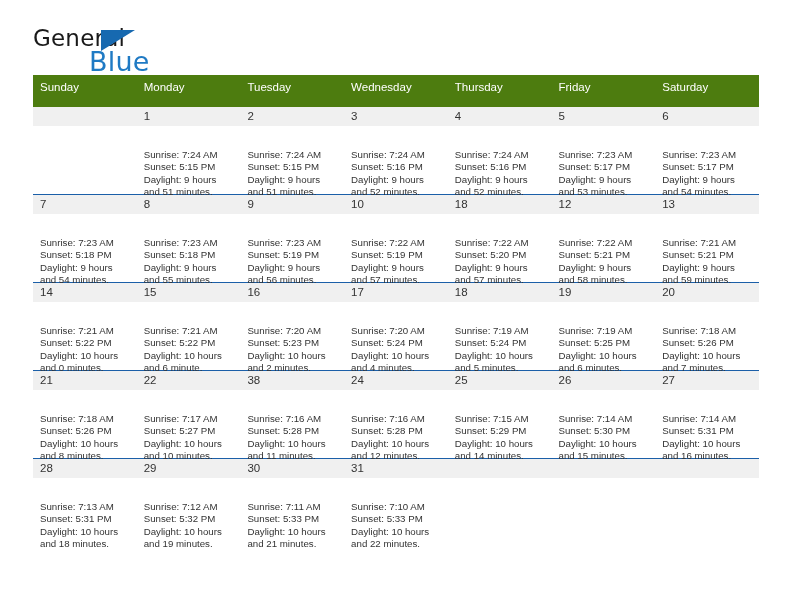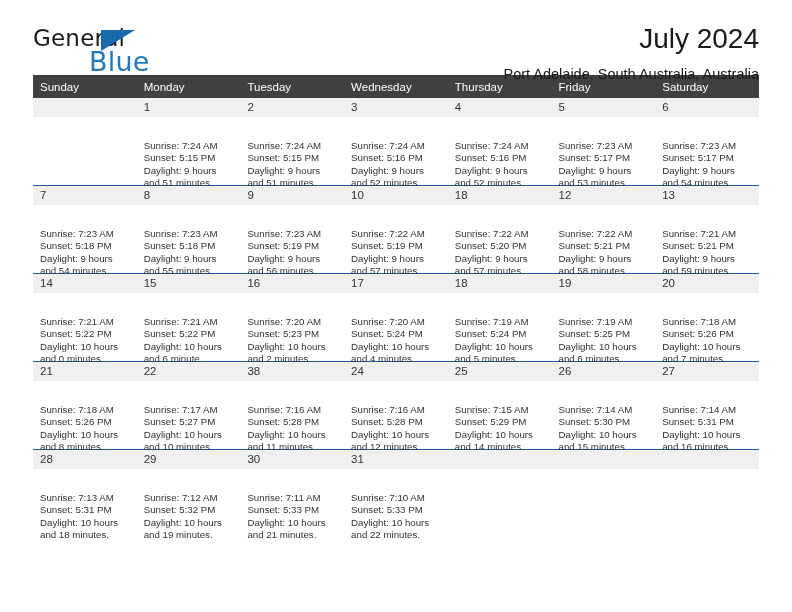--- a/index.html
+++ b/index.html
@@ -82,26 +82,26 @@
   }
 
   
   .calendar {
     width: 726px;
     border-collapse: collapse;
     table-layout: fixed;
     margin-top: 3px;
   }
   .calendar th {
-    background: #404040;
+    background: #4d7c0f;
     color: #ffffff;
     font-size: 11.5px;
     font-weight: normal;
     text-align: left;
-    padding: 5px 0 5px 7px;
+    padding: 5px 0 14px 7px;
     height: 13px;
     border: 0;
   }
   .calendar td {
     vertical-align: top;
     padding: 0;
     border: 0;
     border-top: 1.5px solid #1b5fa8;
     width: 103.7px;
   }
@@ -141,24 +141,20 @@
 <div class="page">
 
   <div class="topbar">
 
     <div class="brand">
       <span class="brand-general">General</span>
       <span class="brand-triangle"></span>
       <span class="brand-blue">Blue</span>
     </div>
 
-    <div class="title-block">
-      <div class="cal-title">July 2024</div>
-      <div class="cal-subtitle">Port Adelaide, South Australia, Australia</div>
-    </div>
 
   </div>
 
   <table class="calendar">
     <thead>
       <tr>
         <th>Sunday</th>
         <th>Monday</th>
         <th>Tuesday</th>
         <th>Wednesday</th>

